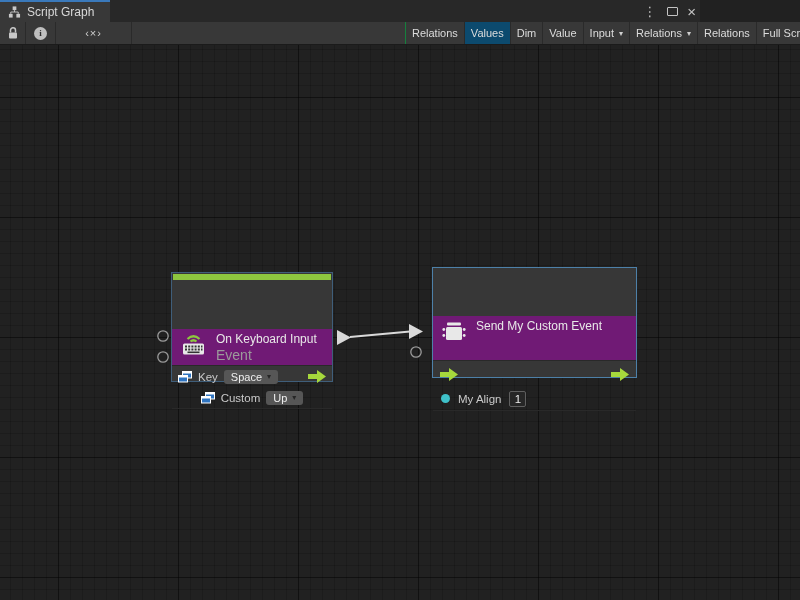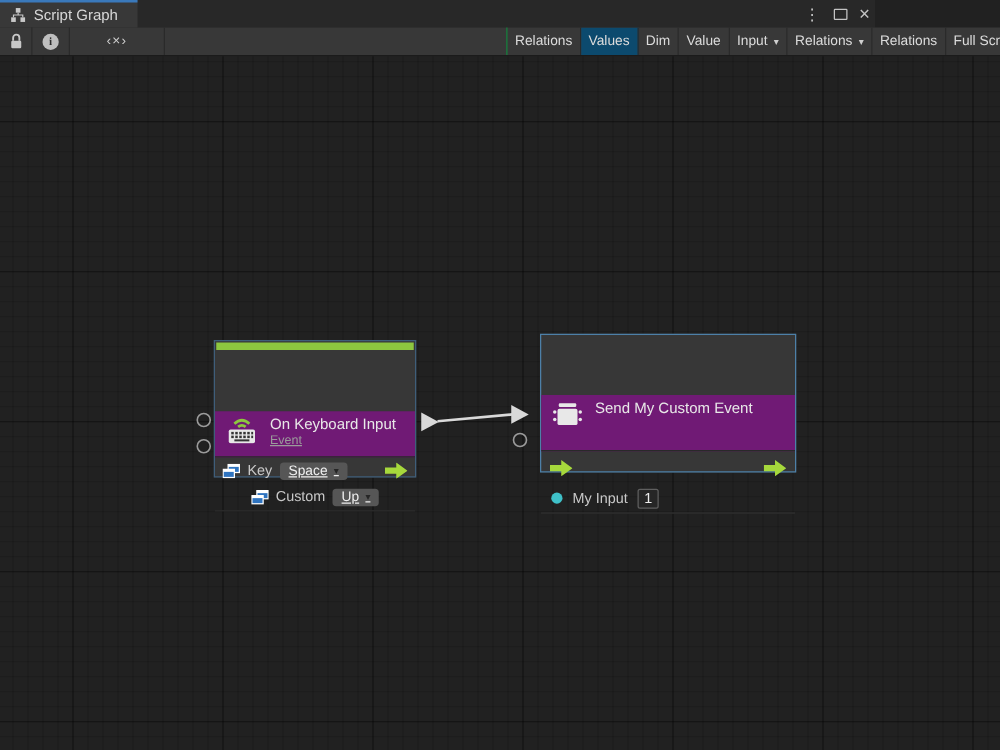--- a/index.html
+++ b/index.html
@@ -50,25 +50,25 @@
 
   
   .node { position:absolute; display:flex; flex-direction:column; background:#373737; }
   .node1 { left:171px; top:227px; width:162px; height:110px; border:1px solid #3f5e7a; }
   .node2 { left:432px; top:222px; width:205px; height:111px; border:1px solid #4d80a8; }
   .event-bar { height:6px; margin:1px; background:#8dc63f; flex:0 0 auto; }
   .node-header { display:flex; align-items:flex-start; gap:9px; padding:3px 8px; background:#701a75; border-bottom:1px solid #292929; flex:0 0 auto;margin-top:48px; }
   .node1 .node-header { height:37px; }
   .node2 .node-header { height:45px; }
   .node-title { font-size:12px; color:#e8e8e8; white-space:nowrap; }
-  .node-subtitle { font-size:10px; color:#9b9b9b; margin-top:1px;text-decoration:underline; }
+  .node-subtitle { font-size:14px; color:#9b9b9b; margin-top:1px; }
   .port-row { display:flex; align-items:center; gap:6px; padding:0 6px; flex:0 0 auto;justify-content:center; }
   .node1 .port-row { height:21px; }
   .row-label { font-size:11.5px; color:#c9c9c9; }
-  .dropdown { display:inline-flex; align-items:center; gap:5px; background:#565656; border-radius:3px; padding:1px 7px; font-size:11px; color:#efefef;text-decoration:underline; }
+  .dropdown { display:inline-flex; align-items:center; gap:5px; background:#565656; border-radius:3px; padding:1px 7px; font-size:11px; color:#efefef; }
   .dd-caret { font-size:8px; color:#262626; }
   .arrow-right { margin-left:auto; display:flex; }
   .node-footer { flex:1 1 auto; border-top:1px solid #292929; background:#373737; }
   .flow-row { height:26px; display:flex; align-items:center; justify-content:space-between; padding:0 7px; flex:0 0 auto; }
   .value-row { height:23px; display:flex; align-items:center; gap:8px; padding:0 8px; flex:0 0 auto; }
   .value-dot { width:9px; height:9px; border-radius:50%; background:#3fc1c9; flex:0 0 auto; }
   .value-box { min-width:17px; text-align:center; background:#262626; border:1px solid #5f5f5f; border-radius:2px; font-size:11.5px; color:#ececec; padding:1px 4px; }
 </style>
 </head>
 <body>
@@ -247,19 +247,19 @@
           </svg>
       </span>
       <span style="display:flex;">
         <svg width="18" height="13" viewBox="0 0 18 13">
             <polygon points="0,4 9,4 9,0 18,6.5 9,13 9,9 0,9" fill="#a6d83c"></polygon>
           </svg>
       </span>
     </div>
     <div class="value-row">
       <span class="value-dot"></span>
-      <span class="row-label">My Input</span>
+      <span class="row-label">My Align</span>
       <span class="value-box">1</span>
     </div>
     <div class="node-footer"></div>
   </div>
 
 </div>
 
 </body></html>

